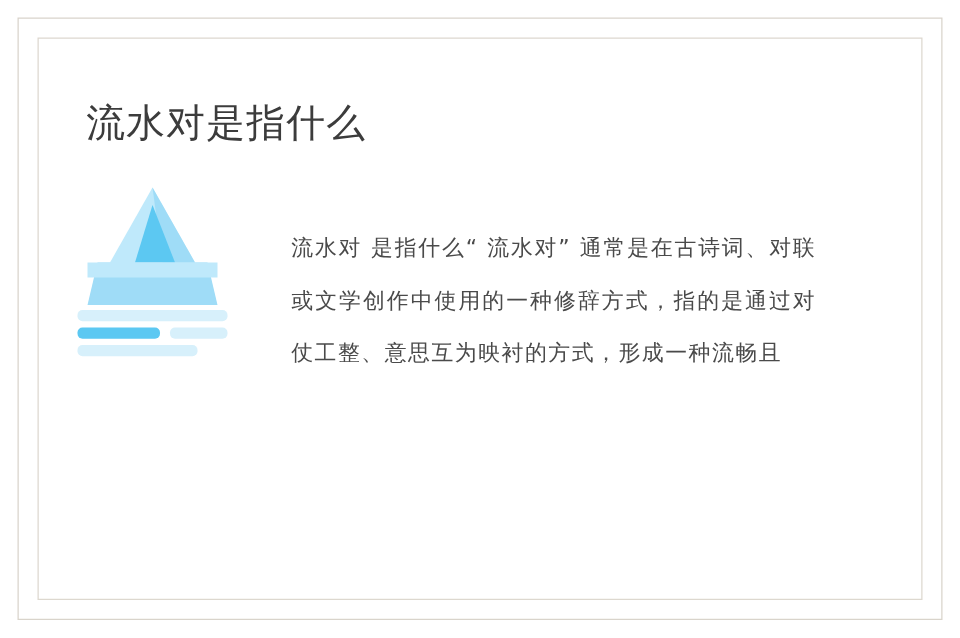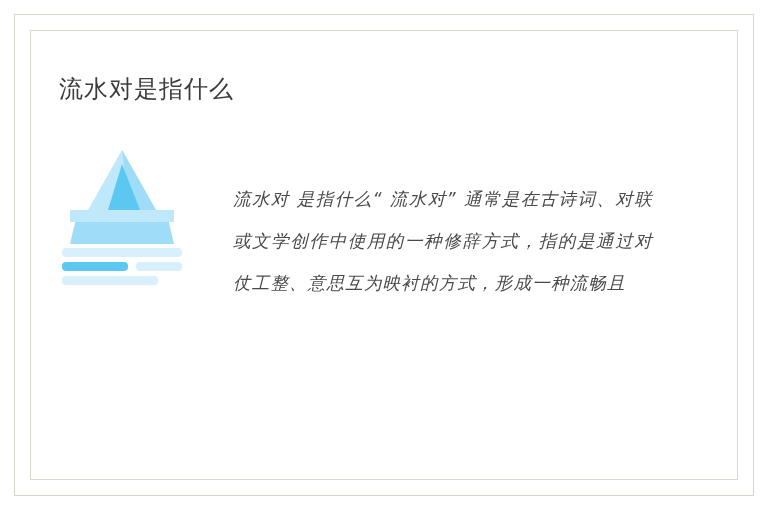--- a/index.html
+++ b/index.html
@@ -42,47 +42,46 @@
     position: absolute;
     left: 0;
     top: 0;
     width: 768px;
     height: 510px;
   }
   .title {
     position: absolute;
     left: 57px;
     top: 68px;
-    font-size: 24px;
+    font-size: 31px;
     line-height: 38px;
     color: #3c3c3c;
     font-weight: normal;
     letter-spacing: 1px;
-    margin: 2px;
+    margin: 12px;
     font-family: Liberation Sans, sans-serif;
   }
   .illustration {
     position: absolute;
     left: 56px;
     top: 148px;
     width: 132px;
     height: 148px;
   }
   .body-text {
     position: absolute;
     left: 233px;
     top: 160px;
     width: 420px;
     font-size: 17.5px;
     line-height: 42px;
     color: #4a4a4a;
     letter-spacing: 1.2px;
     text-align: justify;
     font-family: "DejaVu Sans", "Liberation Sans", sans-serif;
-    font-style: italic;
   }
 </style>
 </head>
 <body>
 
 <div class="page">
 
   <div class="outer-frame"></div>
   <div class="inner-frame"></div>
 

